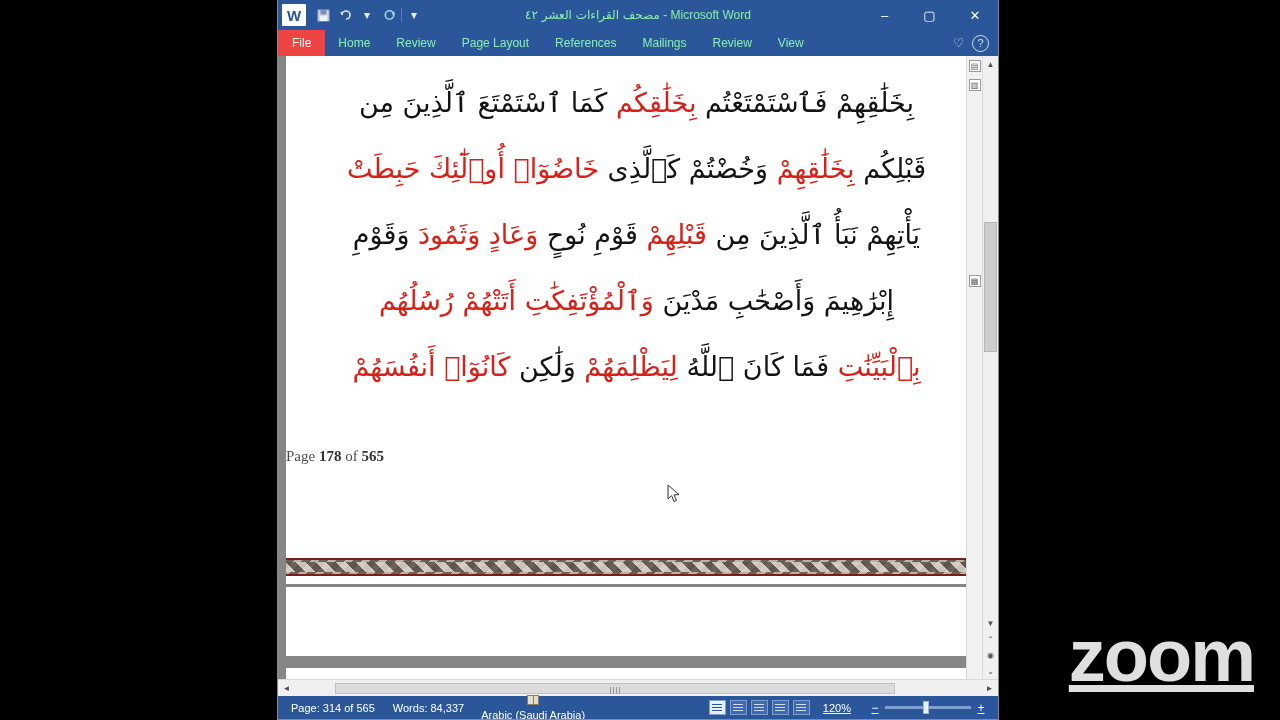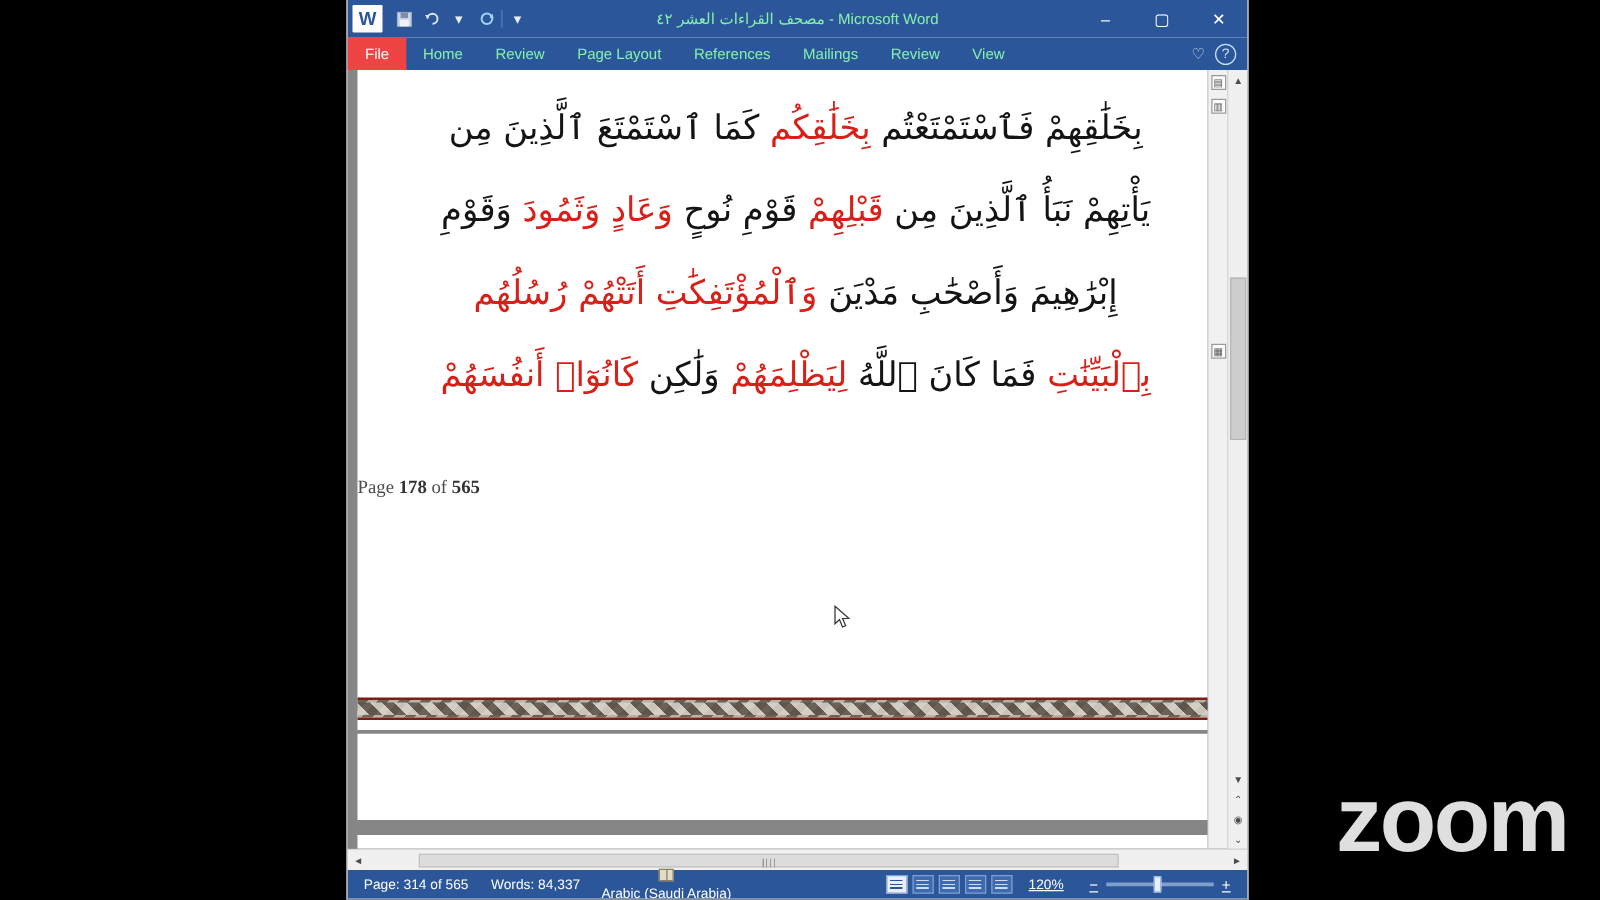--- a/index.html
+++ b/index.html
@@ -19,20 +19,21 @@
   #zoom-watermark {
     position: absolute;
     right: 26px; bottom: 22px;
     font-family: "Liberation Sans", sans-serif;
     font-size: 74px;
     font-weight: bold;
     letter-spacing: -2px;
     color: #f2f2f2;
     opacity: .92;
     user-select: none;
+    text-decoration: underline;
   }
   
   #word-window {
     position: absolute;
     left: 277px; top: 0px;
     width: 722px; height: 720px;
     background: #fff;
     border: 1px solid #8a8a8a;
     border-top: none;
     display: flex;
@@ -418,20 +419,29 @@
             <div class="qline">
               <span>بِخَلَٰقِهِمْ</span>
               <span>فَٱسْتَمْتَعْتُم</span>
               <span class="r">بِخَلَٰقِكُم</span>
               <span>كَمَا</span>
               <span>ٱسْتَمْتَعَ</span>
               <span>ٱلَّذِينَ</span>
               <span>مِن</span>
             </div>
 
+            <div class="qline">
+              <span>قَبْلِكُم</span>
+              <span class="r">بِخَلَٰقِهِمْ</span>
+              <span>وَخُضْتُمْ</span>
+              <span>كَٱلَّذِى</span>
+              <span class="r">خَاضُوٓا۟</span>
+              <span class="r">أُو۟لَٰٓئِكَ</span>
+              <span class="r">حَبِطَتْ</span>
+            </div>
 
 
             <div class="qline">
               <span>يَأْتِهِمْ</span>
               <span>نَبَأُ</span>
               <span>ٱلَّذِينَ</span>
               <span>مِن</span>
               <span class="r">قَبْلِهِمْ</span>
               <span>قَوْمِ</span>
               <span>نُوحٍ</span>

